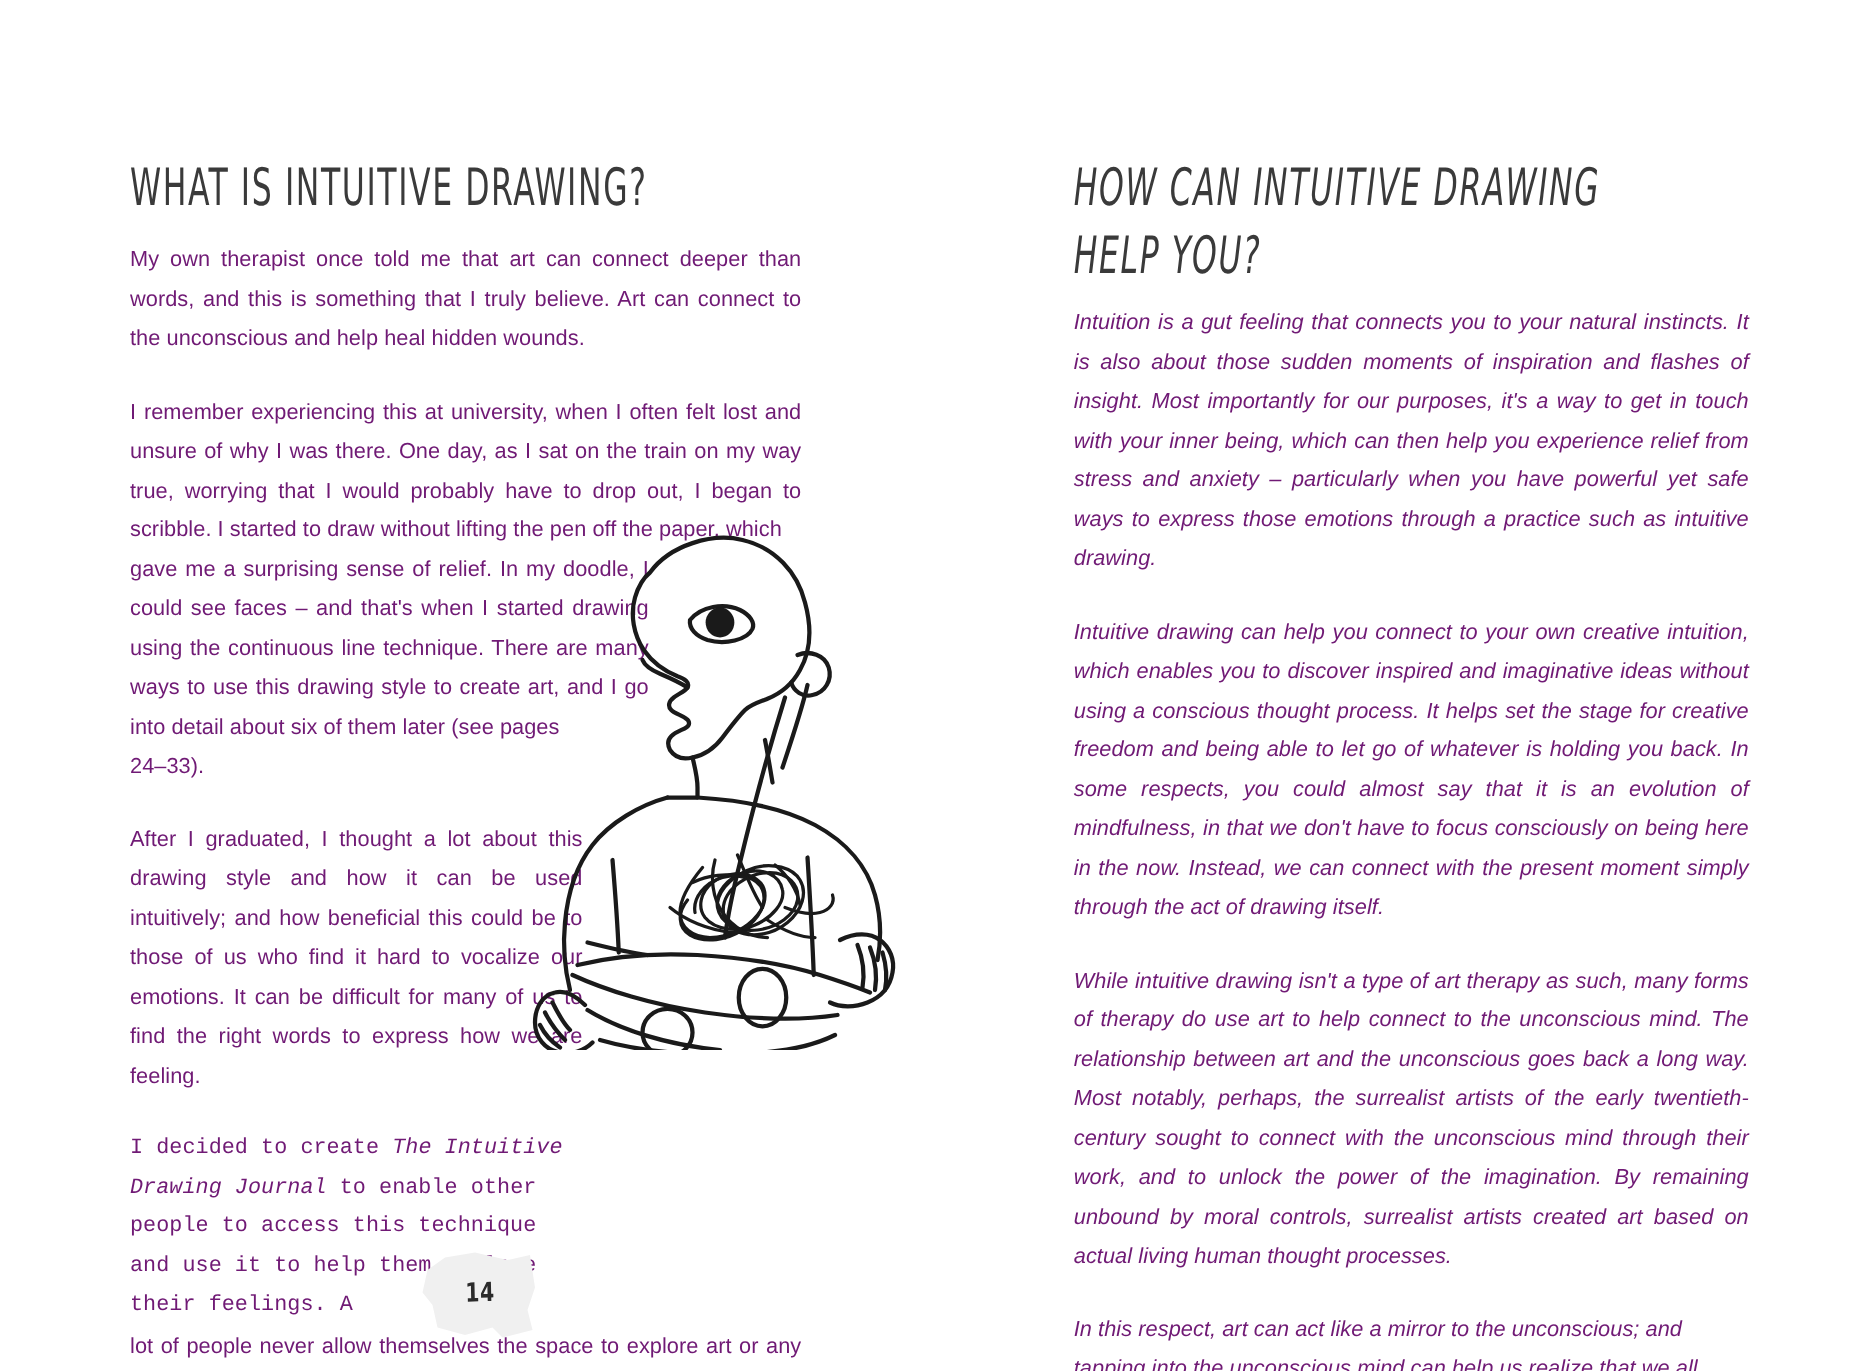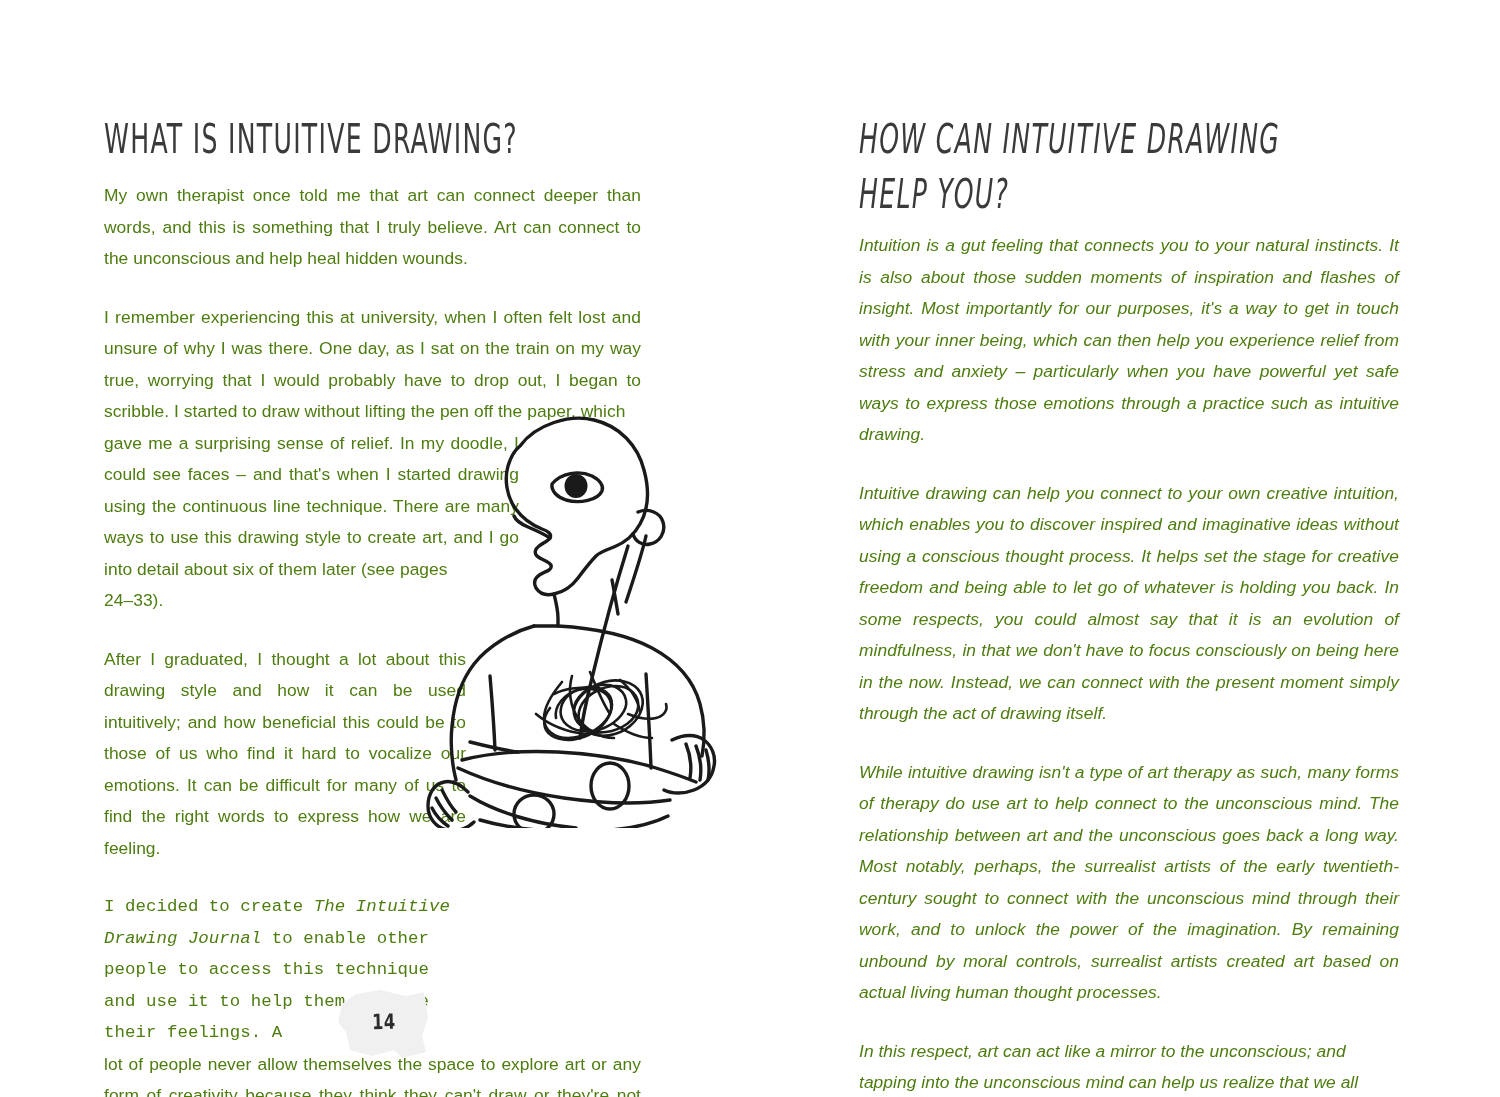--- a/index.html
+++ b/index.html
@@ -18,21 +18,21 @@
 
   .spread {
     position: absolute;
     inset: 0;
     background: #ffffff;
   }
 
   
   .page {
     position: absolute;
-    top: 0;
+    top: 12px;
     height: 812px;
   }
   .page-left  { left: 0;   width: 750px; }
   .page-right { left: 750px; width: 750px; font-style: italic; }
 
   .col {
     position: absolute;
     top: 112px;
   }
   .col-left  { left: 104px; width: 537px; }
@@ -50,21 +50,21 @@
     transform: scaleX(0.80) scaleY(1.18);
     transform-origin: left top;
     white-space: pre-line;
     margin: 0 0 0 0;
   }
   .heading-left  { margin-bottom: 22px; }
   .heading-right { margin-bottom: 26px; }
 
   
   .para {
-    color: #4d7c0f;
+    color: #701a75;
     font-size: 17.4px;
     line-height: 31.5px;
     letter-spacing: 0.05px;
     margin: 0 0 27px 0;
     text-align: justify;
     text-justify: inter-word;
     -webkit-hyphens: none;
     hyphens: none;
   }
   .para:last-child { margin-bottom: 0; }

